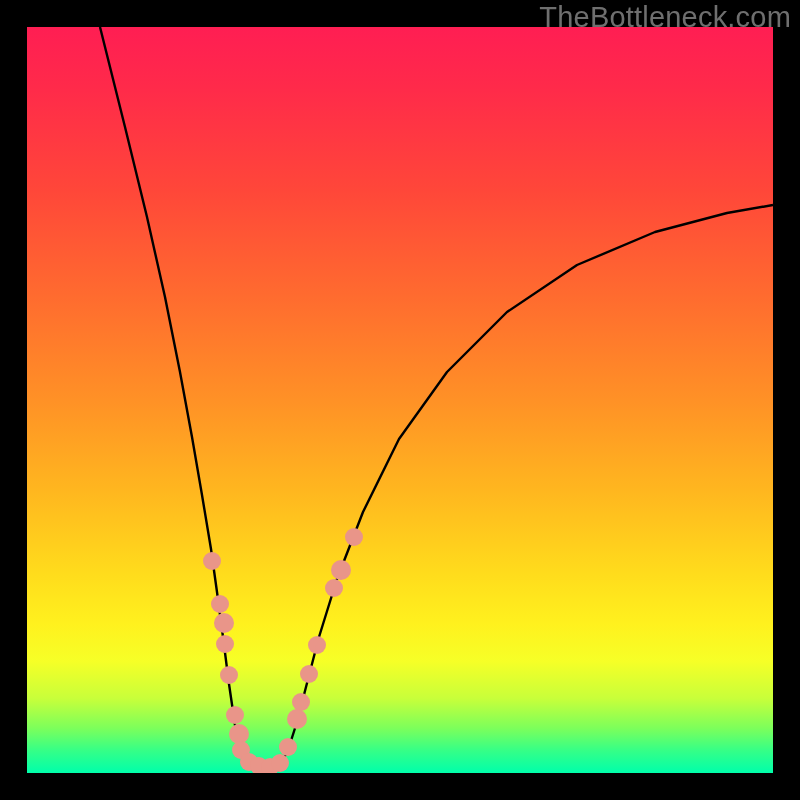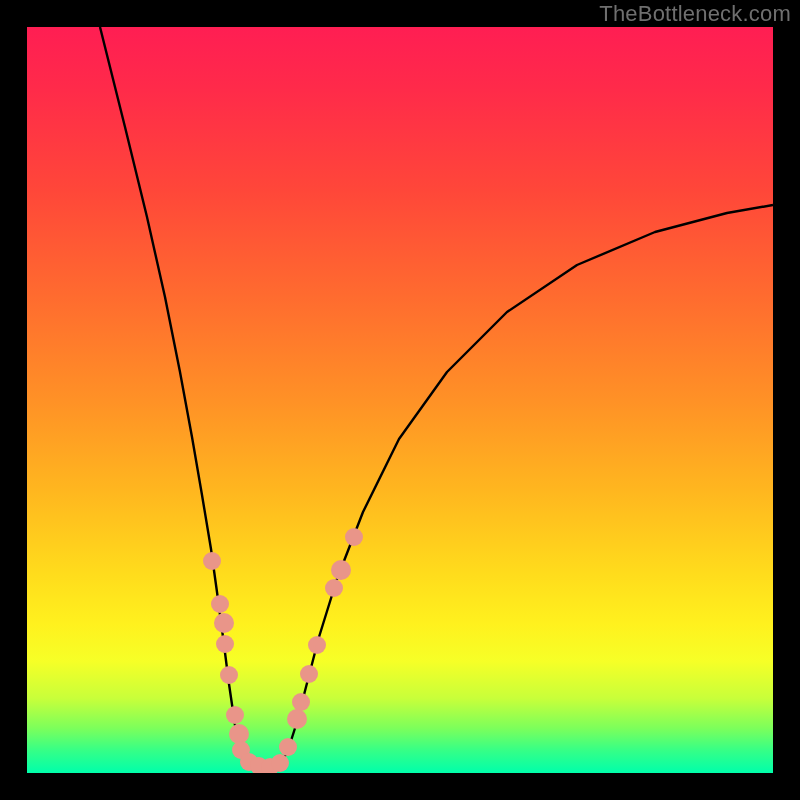--- a/index.html
+++ b/index.html
@@ -58,21 +58,21 @@
   }
   .dot {
     fill: #e99589; 
     stroke: none;
   }
   .watermark {
     position: absolute;
     top: 1px;
     right: 9px;
     color: #6f6f6f;
-    font-size: 22px;
+    font-size: 29px;
     font-weight: 400;
     letter-spacing: 0.2px;
     user-select: none;
   }
 </style>
 </head>
 <body>
 
 <div class="stage">
   <div class="watermark">TheBottleneck.com</div>

